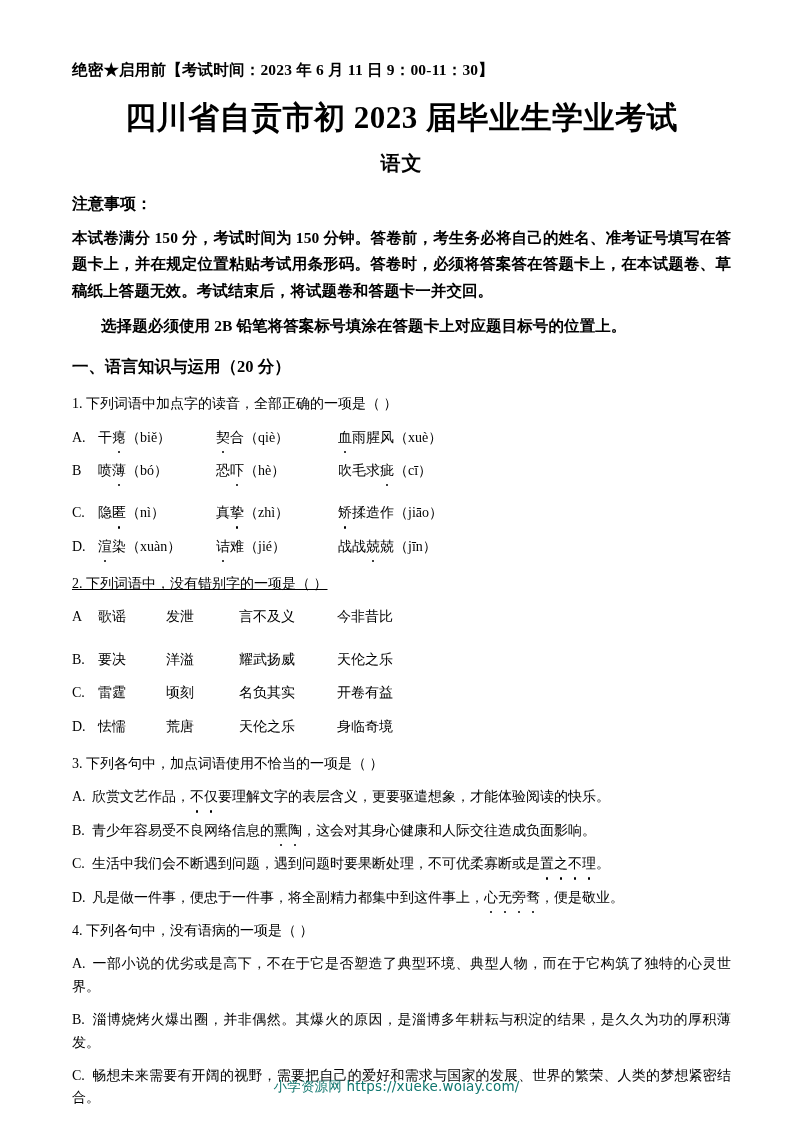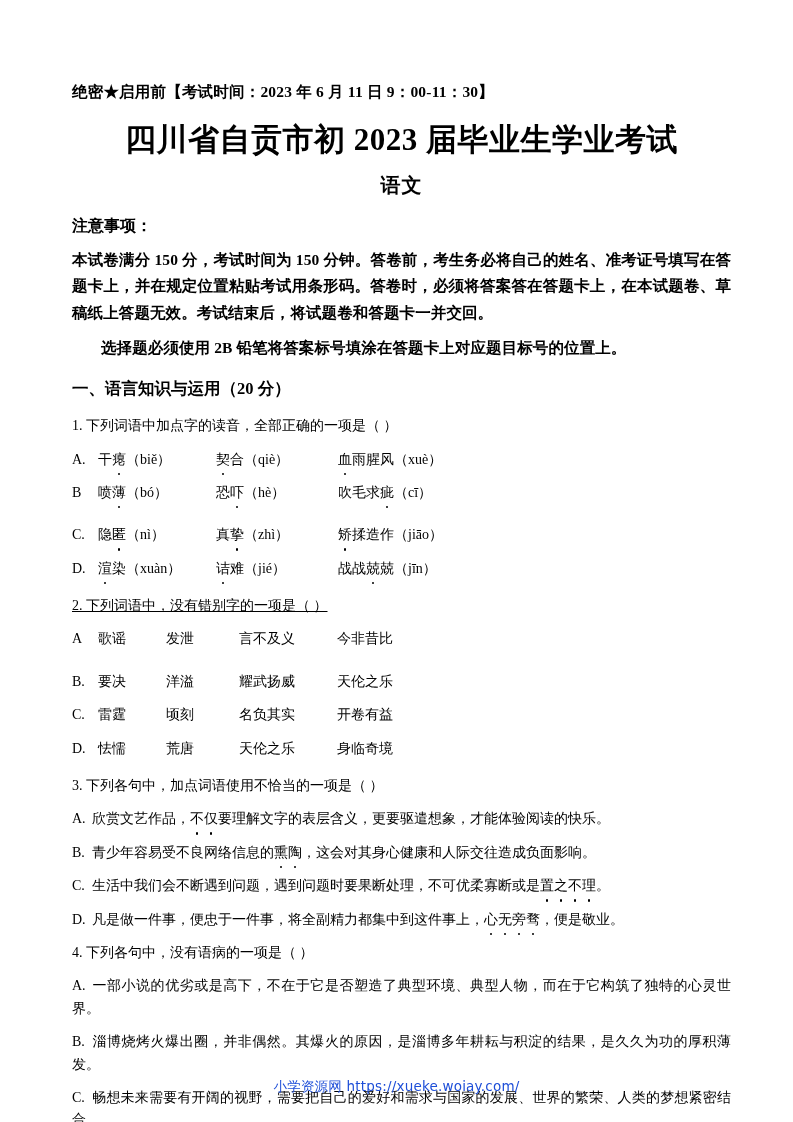--- a/index.html
+++ b/index.html
@@ -14,21 +14,21 @@
     font-family: "Liberation Serif", "DejaVu Serif", serif;
     color: #000000;
     overflow: hidden;
   }
   .page {
     position: absolute;
     left: 0; top: 0;
     width: 793px;
     height: 1122px;
     box-sizing: border-box;
-    padding: 80px 62px 0 72px;
+    padding: 58px 62px 0 72px;
   }
 
   
   .secret-line {
     font-size: 15.5px;
     font-weight: bold;
     letter-spacing: 0.2px;
     line-height: 1.5;
     margin: 0 0 14px 0;
   }
@@ -130,21 +130,21 @@
 
   
   .watermark {
     position: absolute;
     left: 0;
     right: 0;
     top: 1078px;
     text-align: center;
     font-family: "DejaVu Sans", "Liberation Sans", sans-serif;
     font-size: 13.5px;
-    color: #1d4ed8;
+    color: #0f766e;
     letter-spacing: 0.2px;
     white-space: nowrap;
   }
 </style>
 </head>
 <body>
 
 <div class="page">
 
   <div class="secret-line">绝密★启用前【考试时间：2023 年 6 月 11 日 9：00-11：30】</div>

